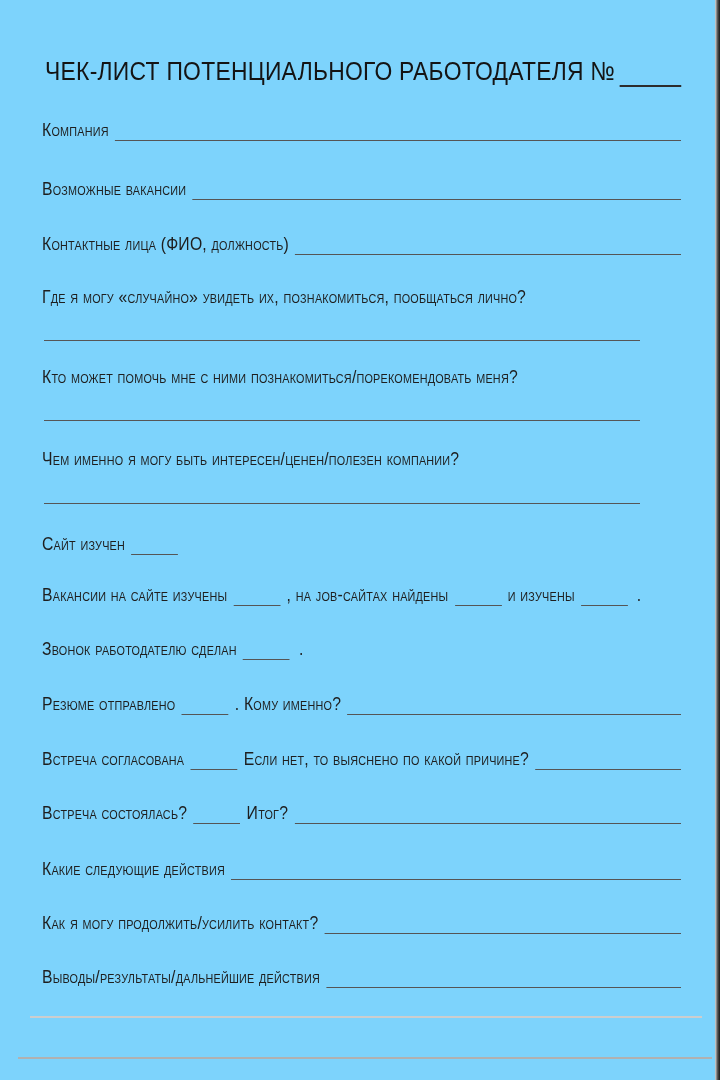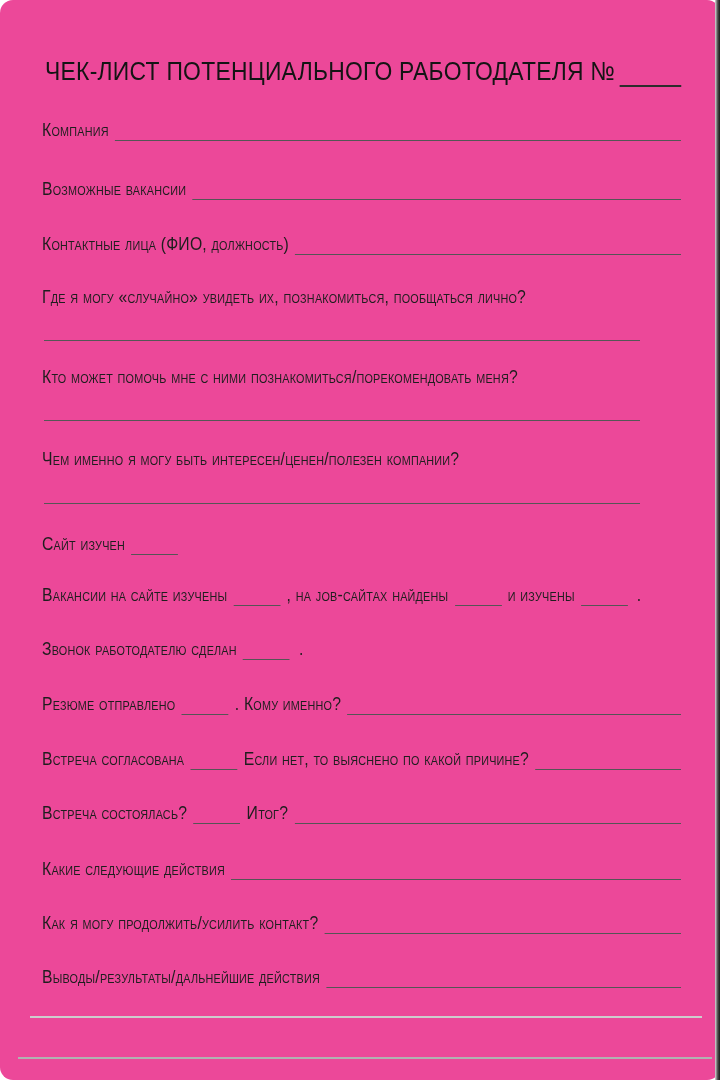--- a/index.html
+++ b/index.html
@@ -4,21 +4,21 @@
 <style>
   * { margin:0; padding:0; box-sizing:border-box; }
   html, body { width:720px; height:1080px; }
   body {
     background:#ffffff;
     font-family:"Liberation Sans","DejaVu Sans",sans-serif;
     color:#1e1e1e;
     position:relative;
     overflow:hidden;
   }
-  .page { position:absolute; inset:0; background:#ec4899;border-radius:13px; }
+  .page { position:absolute; inset:0; background:#7dd3fc; }
 
   
   .title-row { position:absolute; left:45px; top:56px; }
   .title-inner {
     display:flex; align-items:flex-end; white-space:nowrap;
     font-size:26px; letter-spacing:0.3px; color:#141414;
     transform:scaleX(0.88); transform-origin:left bottom;
   }
   .title-blank {
     width:70px; height:20px; margin-left:5px;

